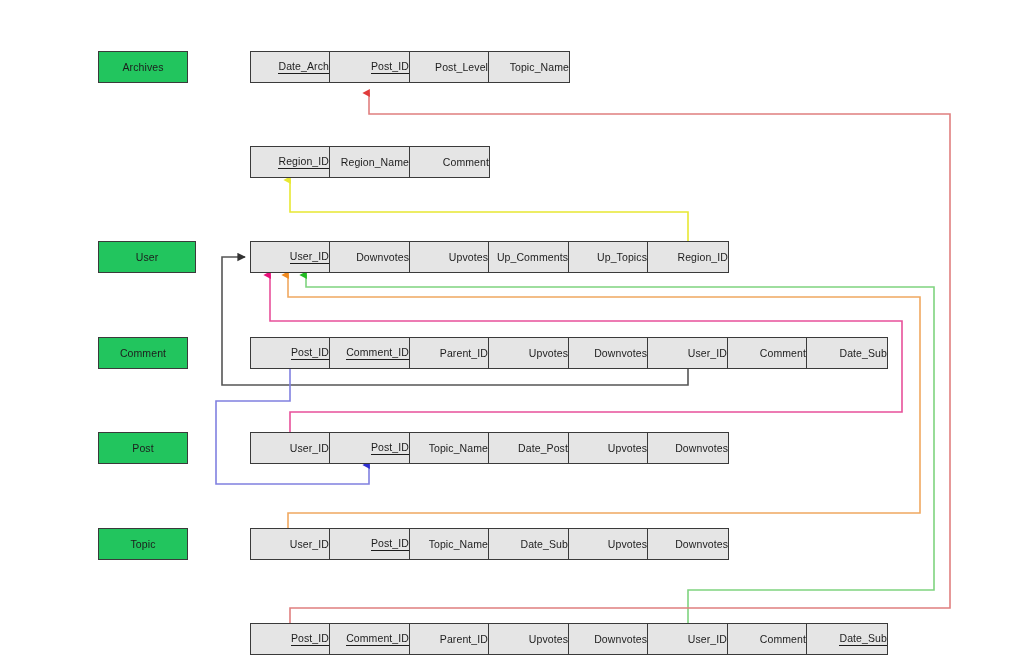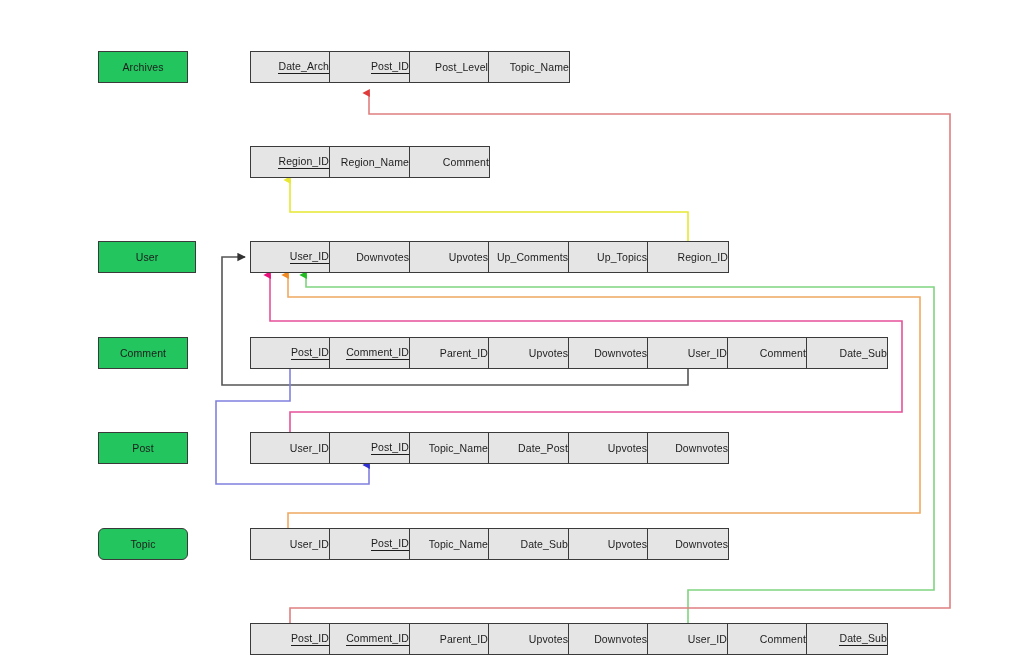--- a/index.html
+++ b/index.html
@@ -180,21 +180,21 @@
       <span class="fld">Date_Post</span>
     </div>
     <div class="cell" style="width:79px;">
       <span class="fld">Upvotes</span>
     </div>
     <div class="cell" style="width:80px;">
       <span class="fld">Downvotes</span>
     </div>
   </div>
 
-  <div class="label-box" style="left:98px;top:528px;width:90px;height:32px;border-radius:6px;">
+  <div class="label-box" style="left:98px;top:528px;width:90px;height:32px;">
     <span>Topic</span>
   </div>
   <div class="ent-row" style="left:250px;top:528px;height:32px;">
     <div class="cell" style="width:79px;">
       <span class="fld">User_ID</span>
     </div>
     <div class="cell key" style="width:80px;">
       <span class="fld">Post_ID</span>
     </div>
     <div class="cell" style="width:79px;">

